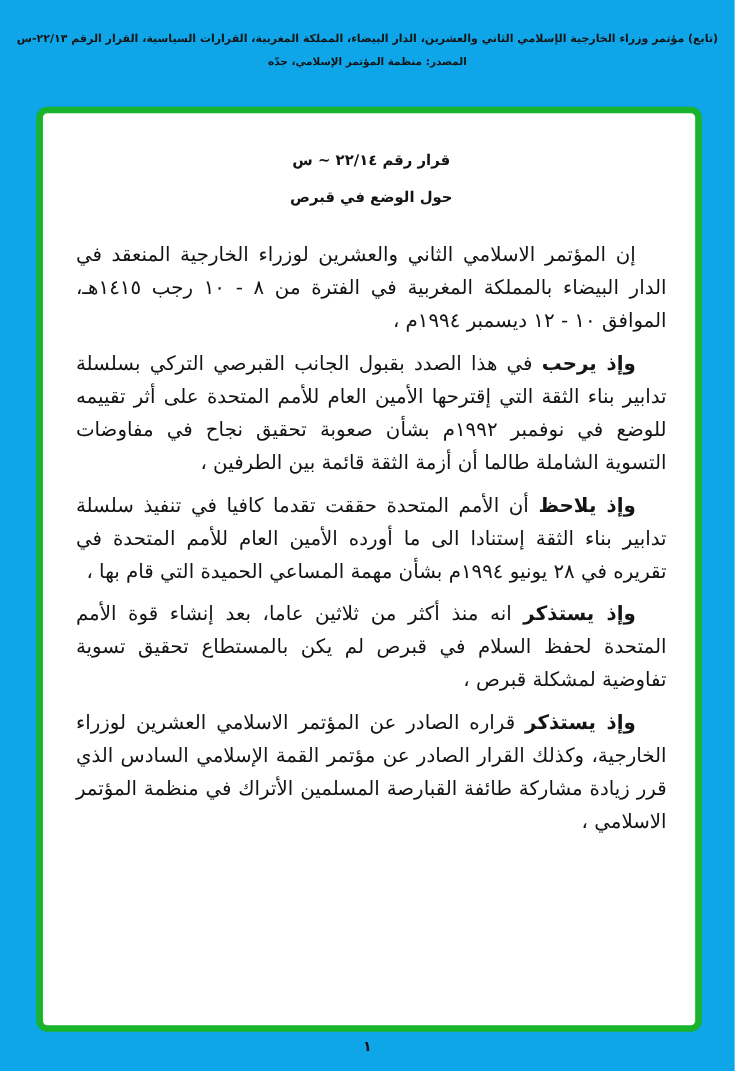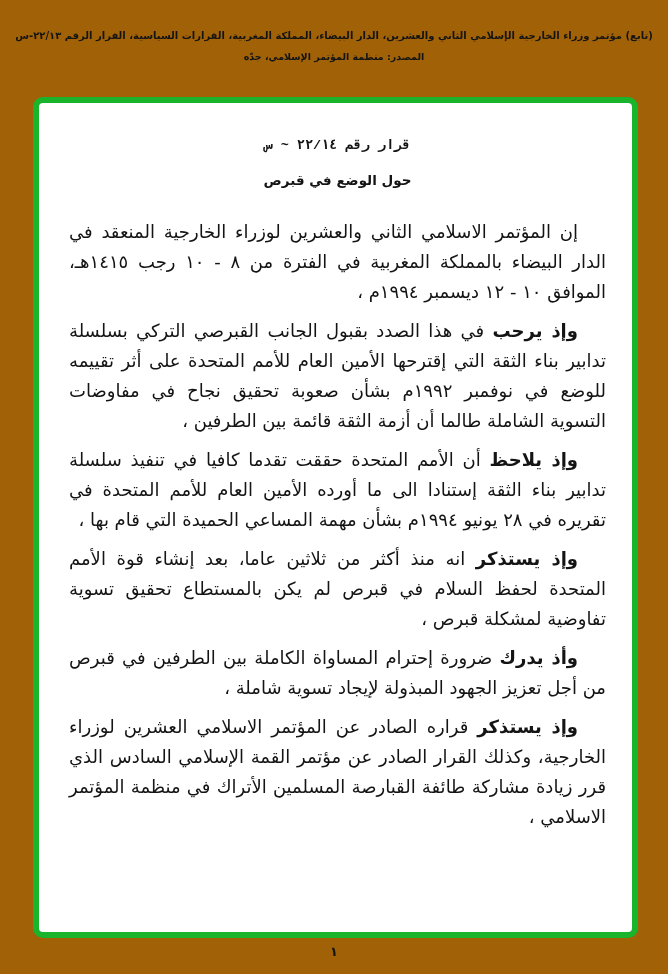--- a/index.html
+++ b/index.html
@@ -1,20 +1,20 @@
 <!DOCTYPE html>
 <html lang="ar"><head>
 <meta charset="utf-8">
 <style>
   html, body { margin: 0; padding: 0; background: #ffffff; }
   .page {
     position: relative;
     width: 668px;
     height: 974px;
-    background: #a16207;
+    background: #0ea5e9;
     font-family: "DejaVu Sans", sans-serif;
     color: #141414;
     overflow: hidden;
   }
   .doc-header {
     direction: rtl;
     text-align: center;
     padding-top: 30px;
   }
   .doc-header .hline1 {
@@ -44,21 +44,20 @@
   .frame-inner {
     direction: rtl;
     padding: 32px 26px 0 30px;
   }
   .res-title {
     text-align: center;
     font-weight: bold;
     font-size: 13.5px;
     line-height: 22px;
     margin: 0 0 12px 0;
-    font-family: Liberation Mono, monospace;
   }
   .res-subtitle {
     text-align: center;
     font-weight: bold;
     font-size: 13.5px;
     line-height: 22px;
     margin: 0 0 26px 0;
   }
   .para {
     margin: 0 0 9px 0;
@@ -113,24 +112,20 @@
       <p class="para">
         <span class="lead">وإذ يلاحظ</span>
         <span>أن الأمم المتحدة حققت تقدما كافيا في تنفيذ سلسلة تدابير بناء الثقة إستنادا الى ما أورده الأمين العام للأمم المتحدة في تقريره في ٢٨ يونيو ١٩٩٤م بشأن مهمة المساعي الحميدة التي قام بها ،</span>
       </p>
 
       <p class="para">
         <span class="lead">وإذ يستذكر</span>
         <span>انه منذ أكثر من ثلاثين عاما، بعد إنشاء قوة الأمم المتحدة لحفظ السلام في قبرص لم يكن بالمستطاع تحقيق تسوية تفاوضية لمشكلة قبرص ،</span>
       </p>
 
-      <p class="para">
-        <span class="lead">وأذ يدرك</span>
-        <span>ضرورة إحترام المساواة الكاملة بين الطرفين في قبرص من أجل تعزيز الجهود المبذولة لإيجاد تسوية شاملة ،</span>
-      </p>
 
       <p class="para">
         <span class="lead">وإذ يستذكر</span>
         <span>قراره الصادر عن المؤتمر الاسلامي العشرين لوزراء الخارجية، وكذلك القرار الصادر عن مؤتمر القمة الإسلامي السادس الذي قرر زيادة مشاركة طائفة القبارصة المسلمين الأتراك في منظمة المؤتمر الاسلامي ،</span>
       </p>
 
     </div>
   </div>
 
   <div class="page-number">١</div>

